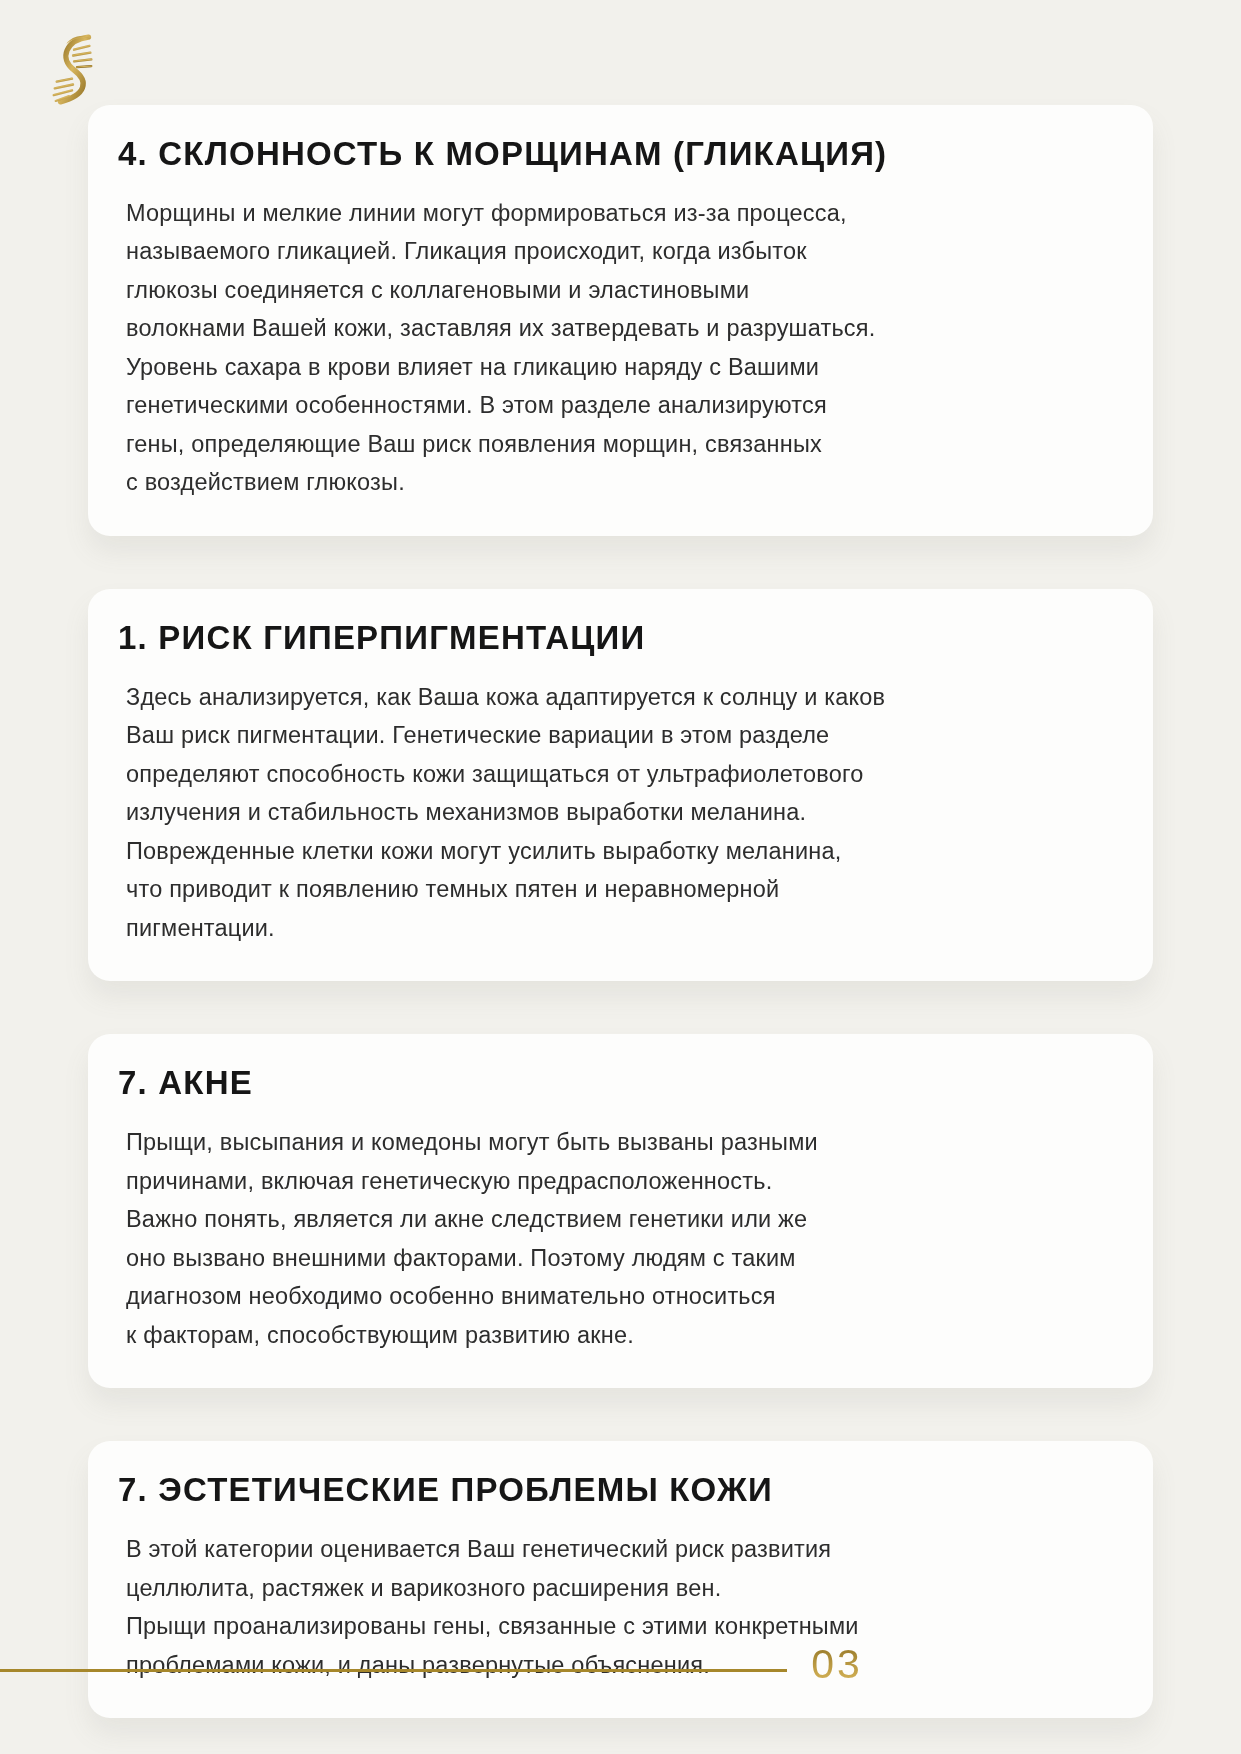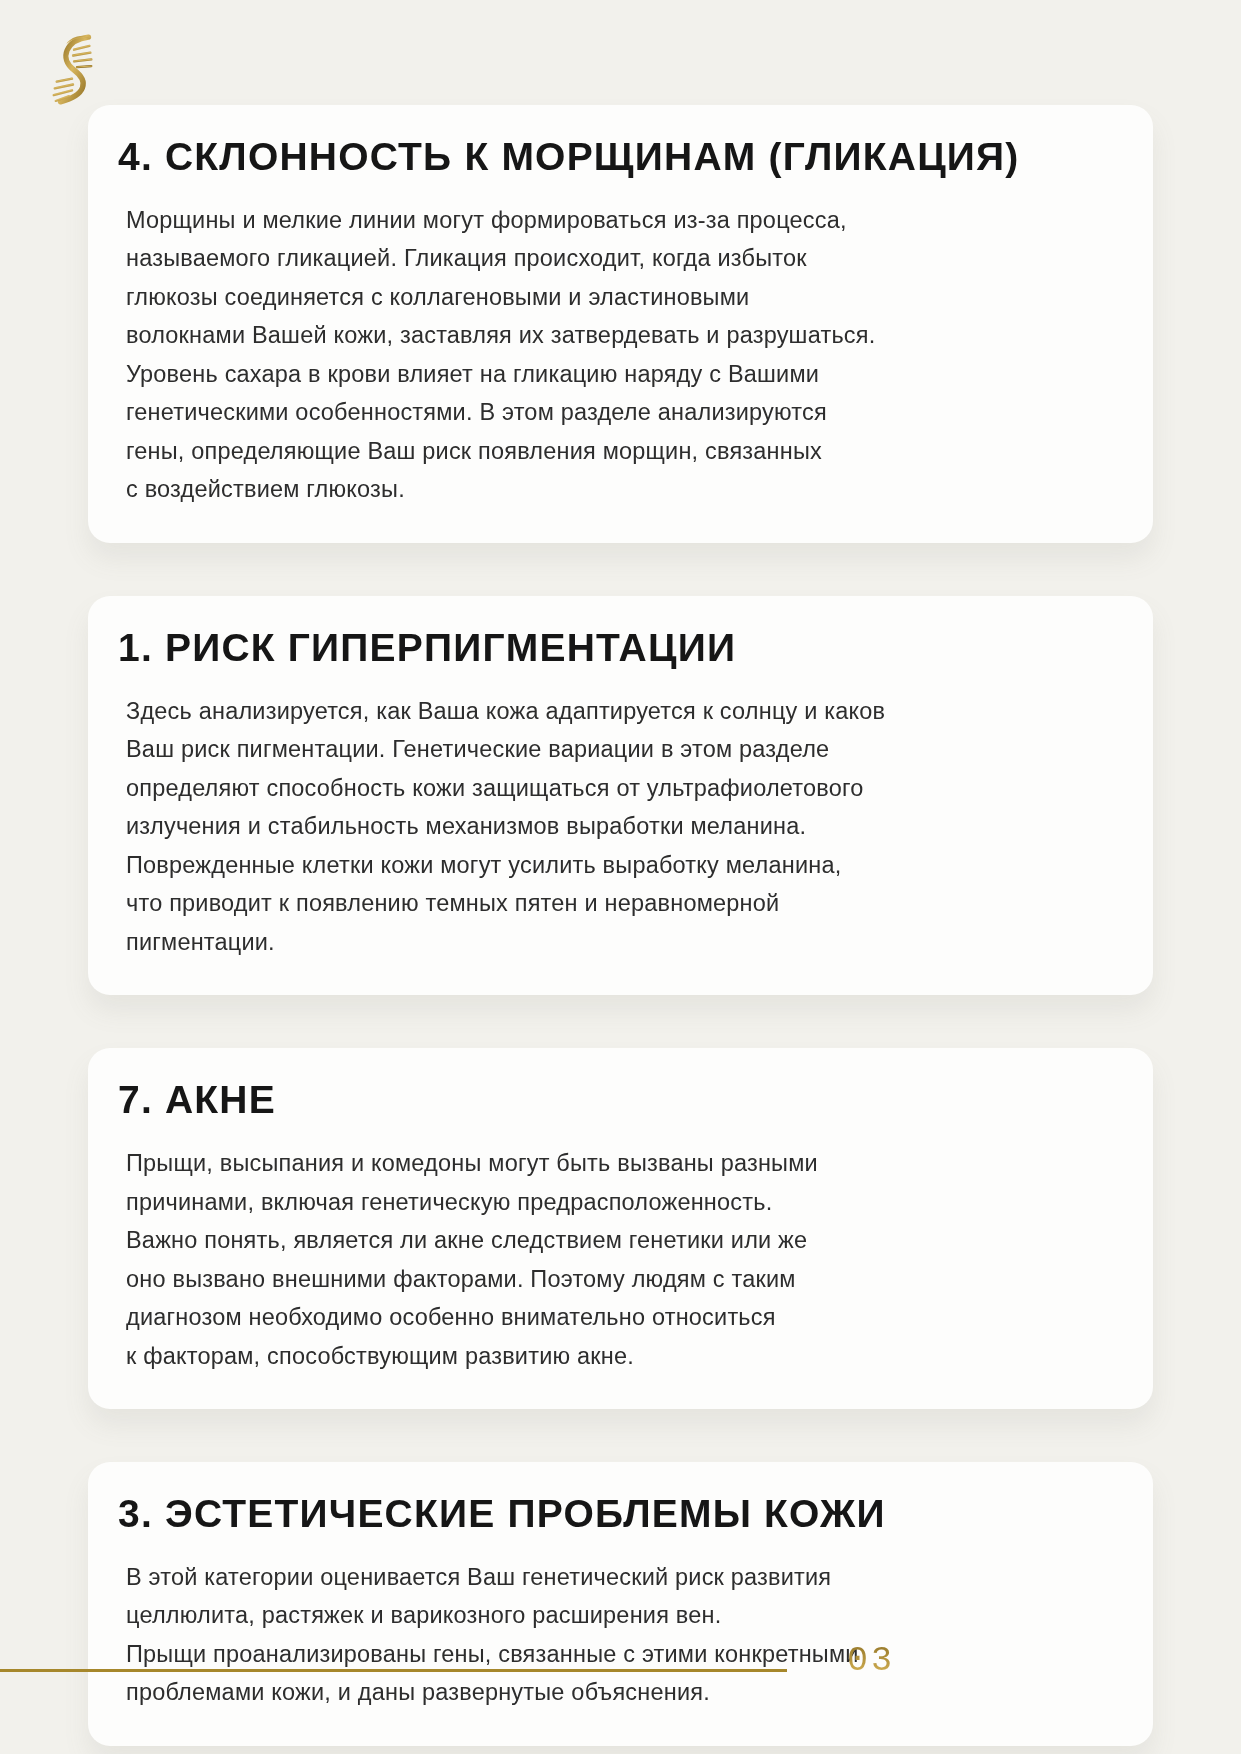--- a/index.html
+++ b/index.html
@@ -31,21 +31,21 @@
   .card {
     background: var(--card, #fdfdfc);
     border-radius: 22px;
     padding: 30px 30px 26px 30px;
     margin-bottom: 53px;
     box-shadow: 0 16px 26px rgba(120, 118, 105, 0.10);
     box-sizing: border-box;
   }
   .card-title {
     margin: 0 0 21px 0;
-    font-size: 39px;
+    font-size: 33px;
     line-height: 1.15;
     font-weight: 700;
     letter-spacing: 1.2px;
     color: var(--heading, #161616);
   }
   .card-body {
     margin: 8px;
     font-size: 23.5px;
     line-height: 38.5px;
     letter-spacing: 0.2px;
@@ -55,32 +55,31 @@
   .footer-rule {
     position: absolute;
     left: 0;
     top: 1669px;
     width: 787px;
     height: 3px;
     background: var(--gold-line, #a6872b);
   }
   .page-number {
     position: absolute;
-    left: 816px;
+    left: 782px;
     top: 1641px;
     width: 110px;
     text-align: center;
-    font-size: 35px;
+    font-size: 41px;
     font-weight: 300;
     letter-spacing: 3px;
     color: var(--gold-number, #b5923c);
     background: linear-gradient(180deg, #8f7224 0%, #c9a74d 70%, #d8ba66 100%);
     -webkit-background-clip: text;
     background-clip: text;
-    font-family: Liberation Mono, monospace;
     -webkit-text-fill-color: transparent;
   }
 </style>
 </head>
 <body>
 
 <div class="page">
 
   <svg class="logo" viewBox="0 0 60 76" xmlns="http://www.w3.org/2000/svg" aria-hidden="true">
     <defs>
@@ -135,21 +134,21 @@
       <h2 class="card-title">7. АКНЕ</h2>
       <p class="card-body">Прыщи, высыпания и комедоны могут быть вызваны разными
 причинами, включая генетическую предрасположенность.
 Важно понять, является ли акне следствием генетики или же
 оно вызвано внешними факторами. Поэтому людям с таким
 диагнозом необходимо особенно внимательно относиться
 к факторам, способствующим развитию акне.</p>
     </section>
 
     <section class="card">
-      <h2 class="card-title">3. ЭСТЕТИЧЕСКИЕ ПРОБЛЕМЫ КОЖИ</h2>
+      <h2 class="card-title">7. ЭСТЕТИЧЕСКИЕ ПРОБЛЕМЫ КОЖИ</h2>
       <p class="card-body">В этой категории оценивается Ваш генетический риск развития
 целлюлита, растяжек и варикозного расширения вен.
 Прыщи проанализированы гены, связанные с этими конкретными
 проблемами кожи, и даны развернутые объяснения.</p>
     </section>
 
   </div>
 
   <div class="footer-rule"></div>
   <div class="page-number">03</div>

